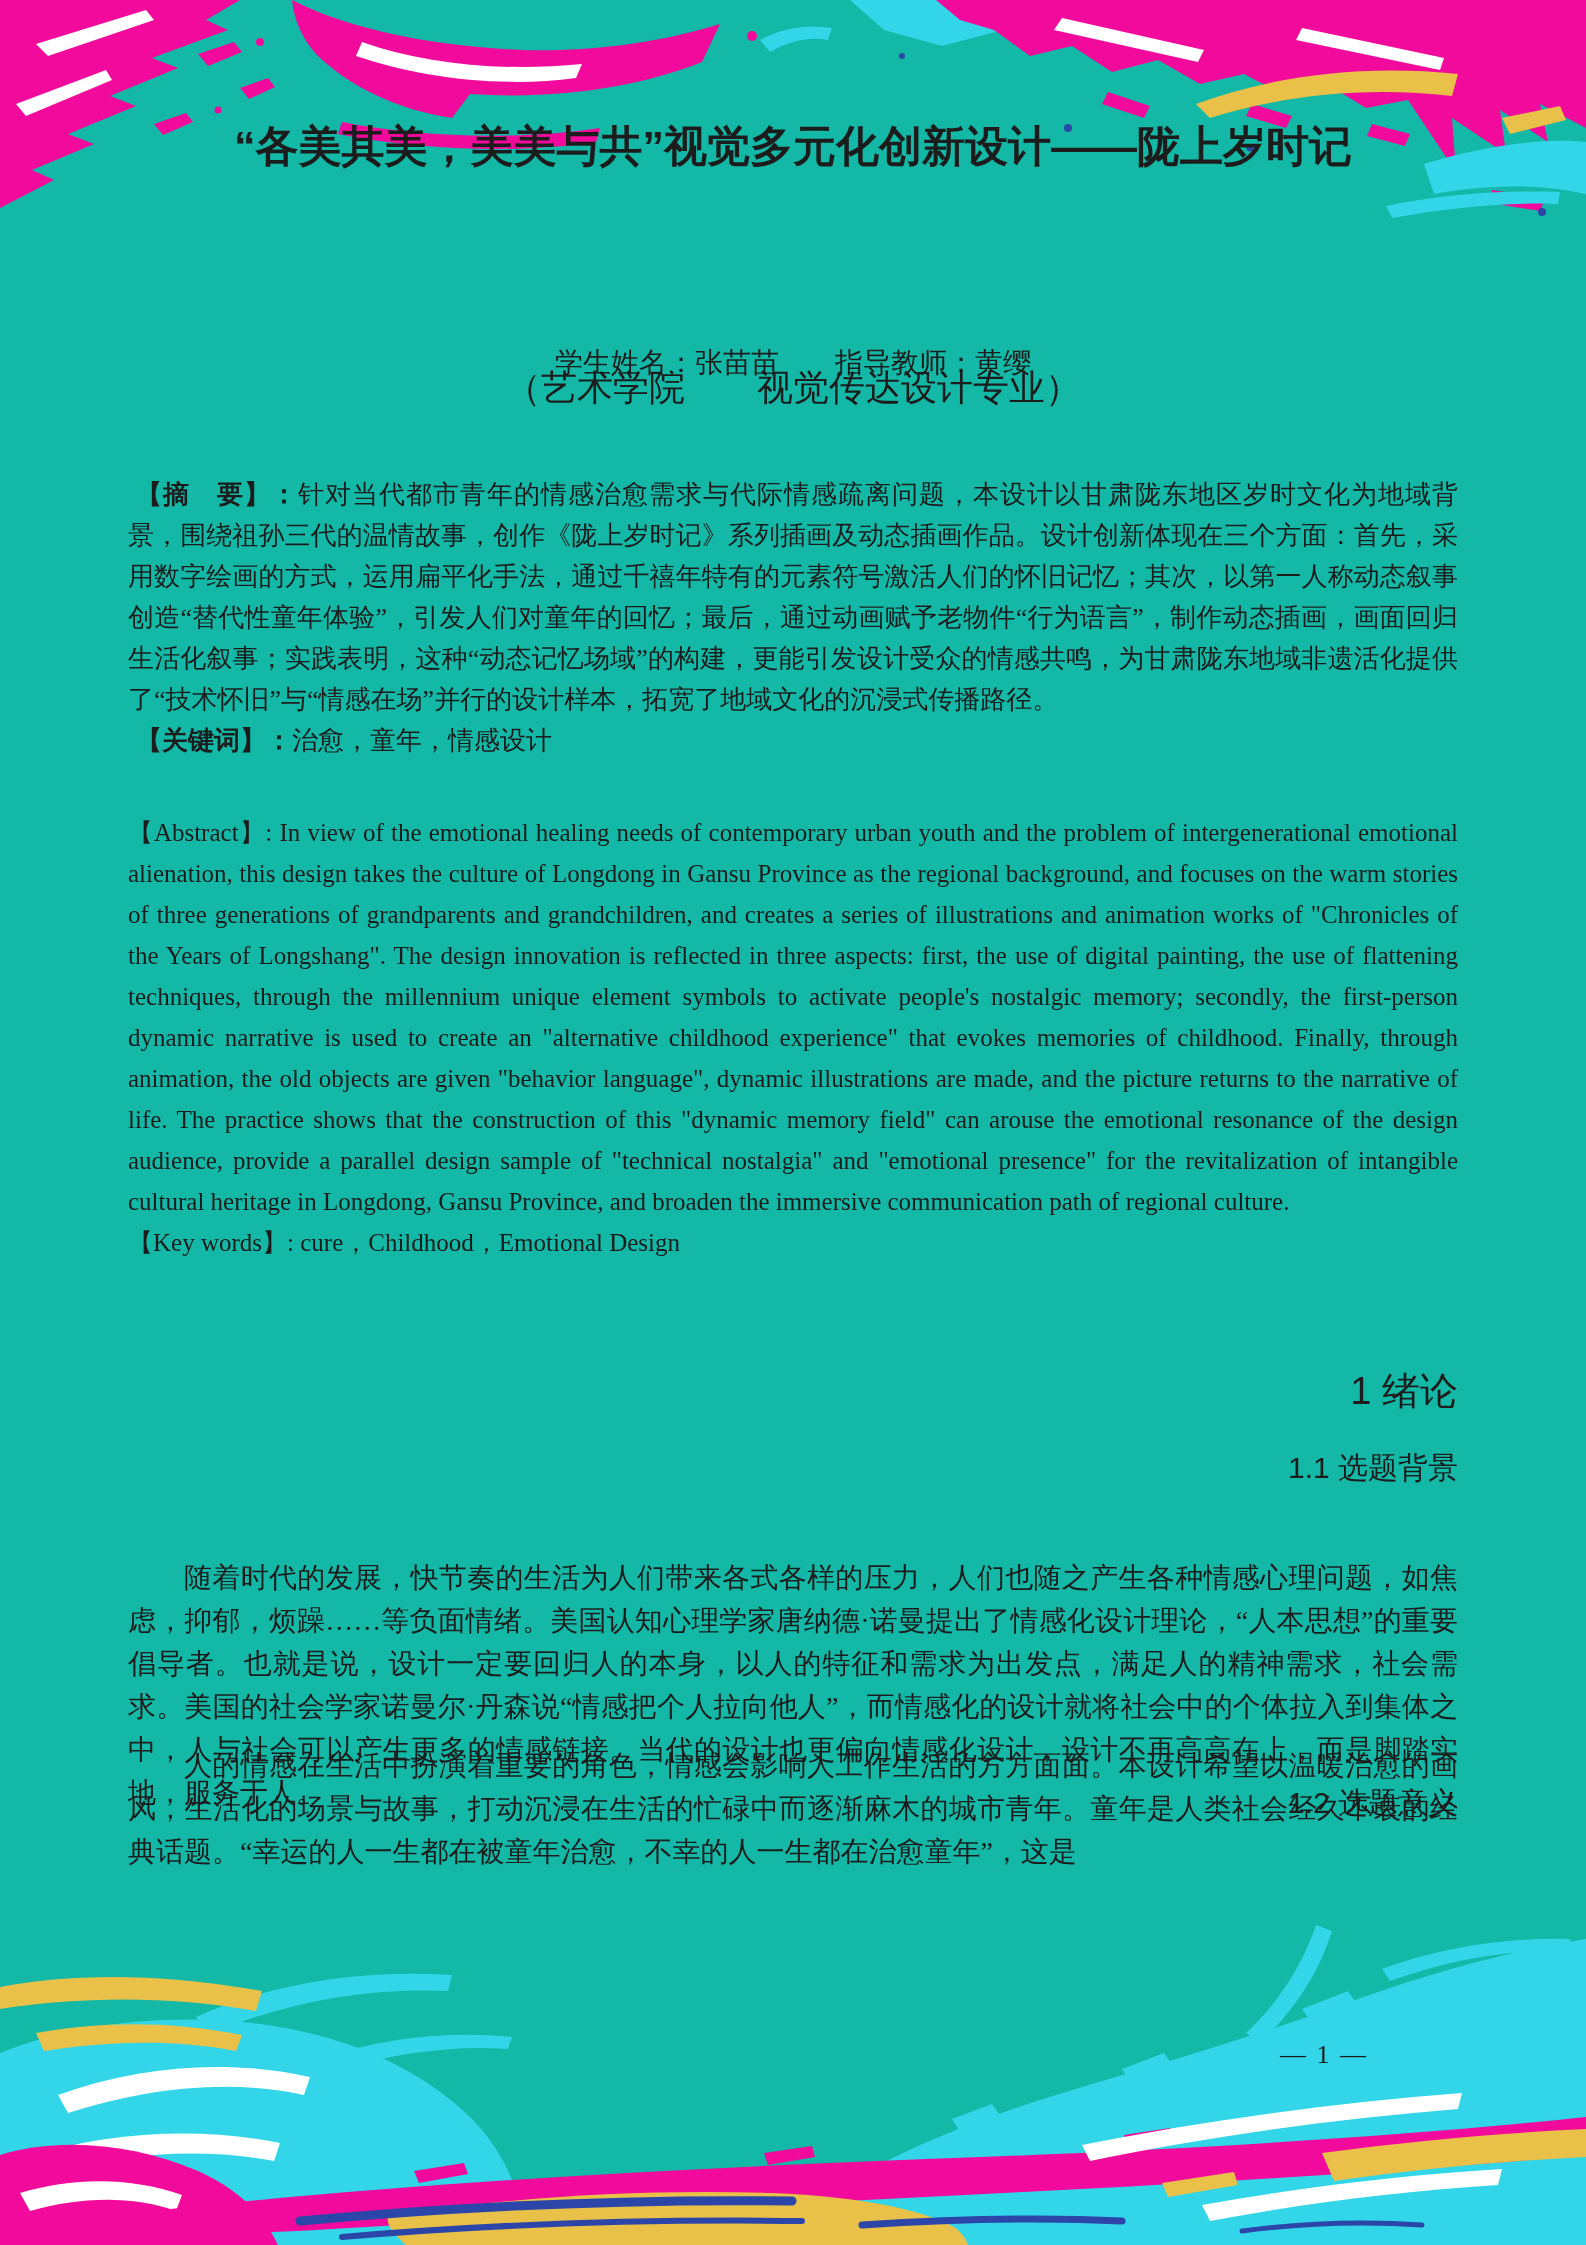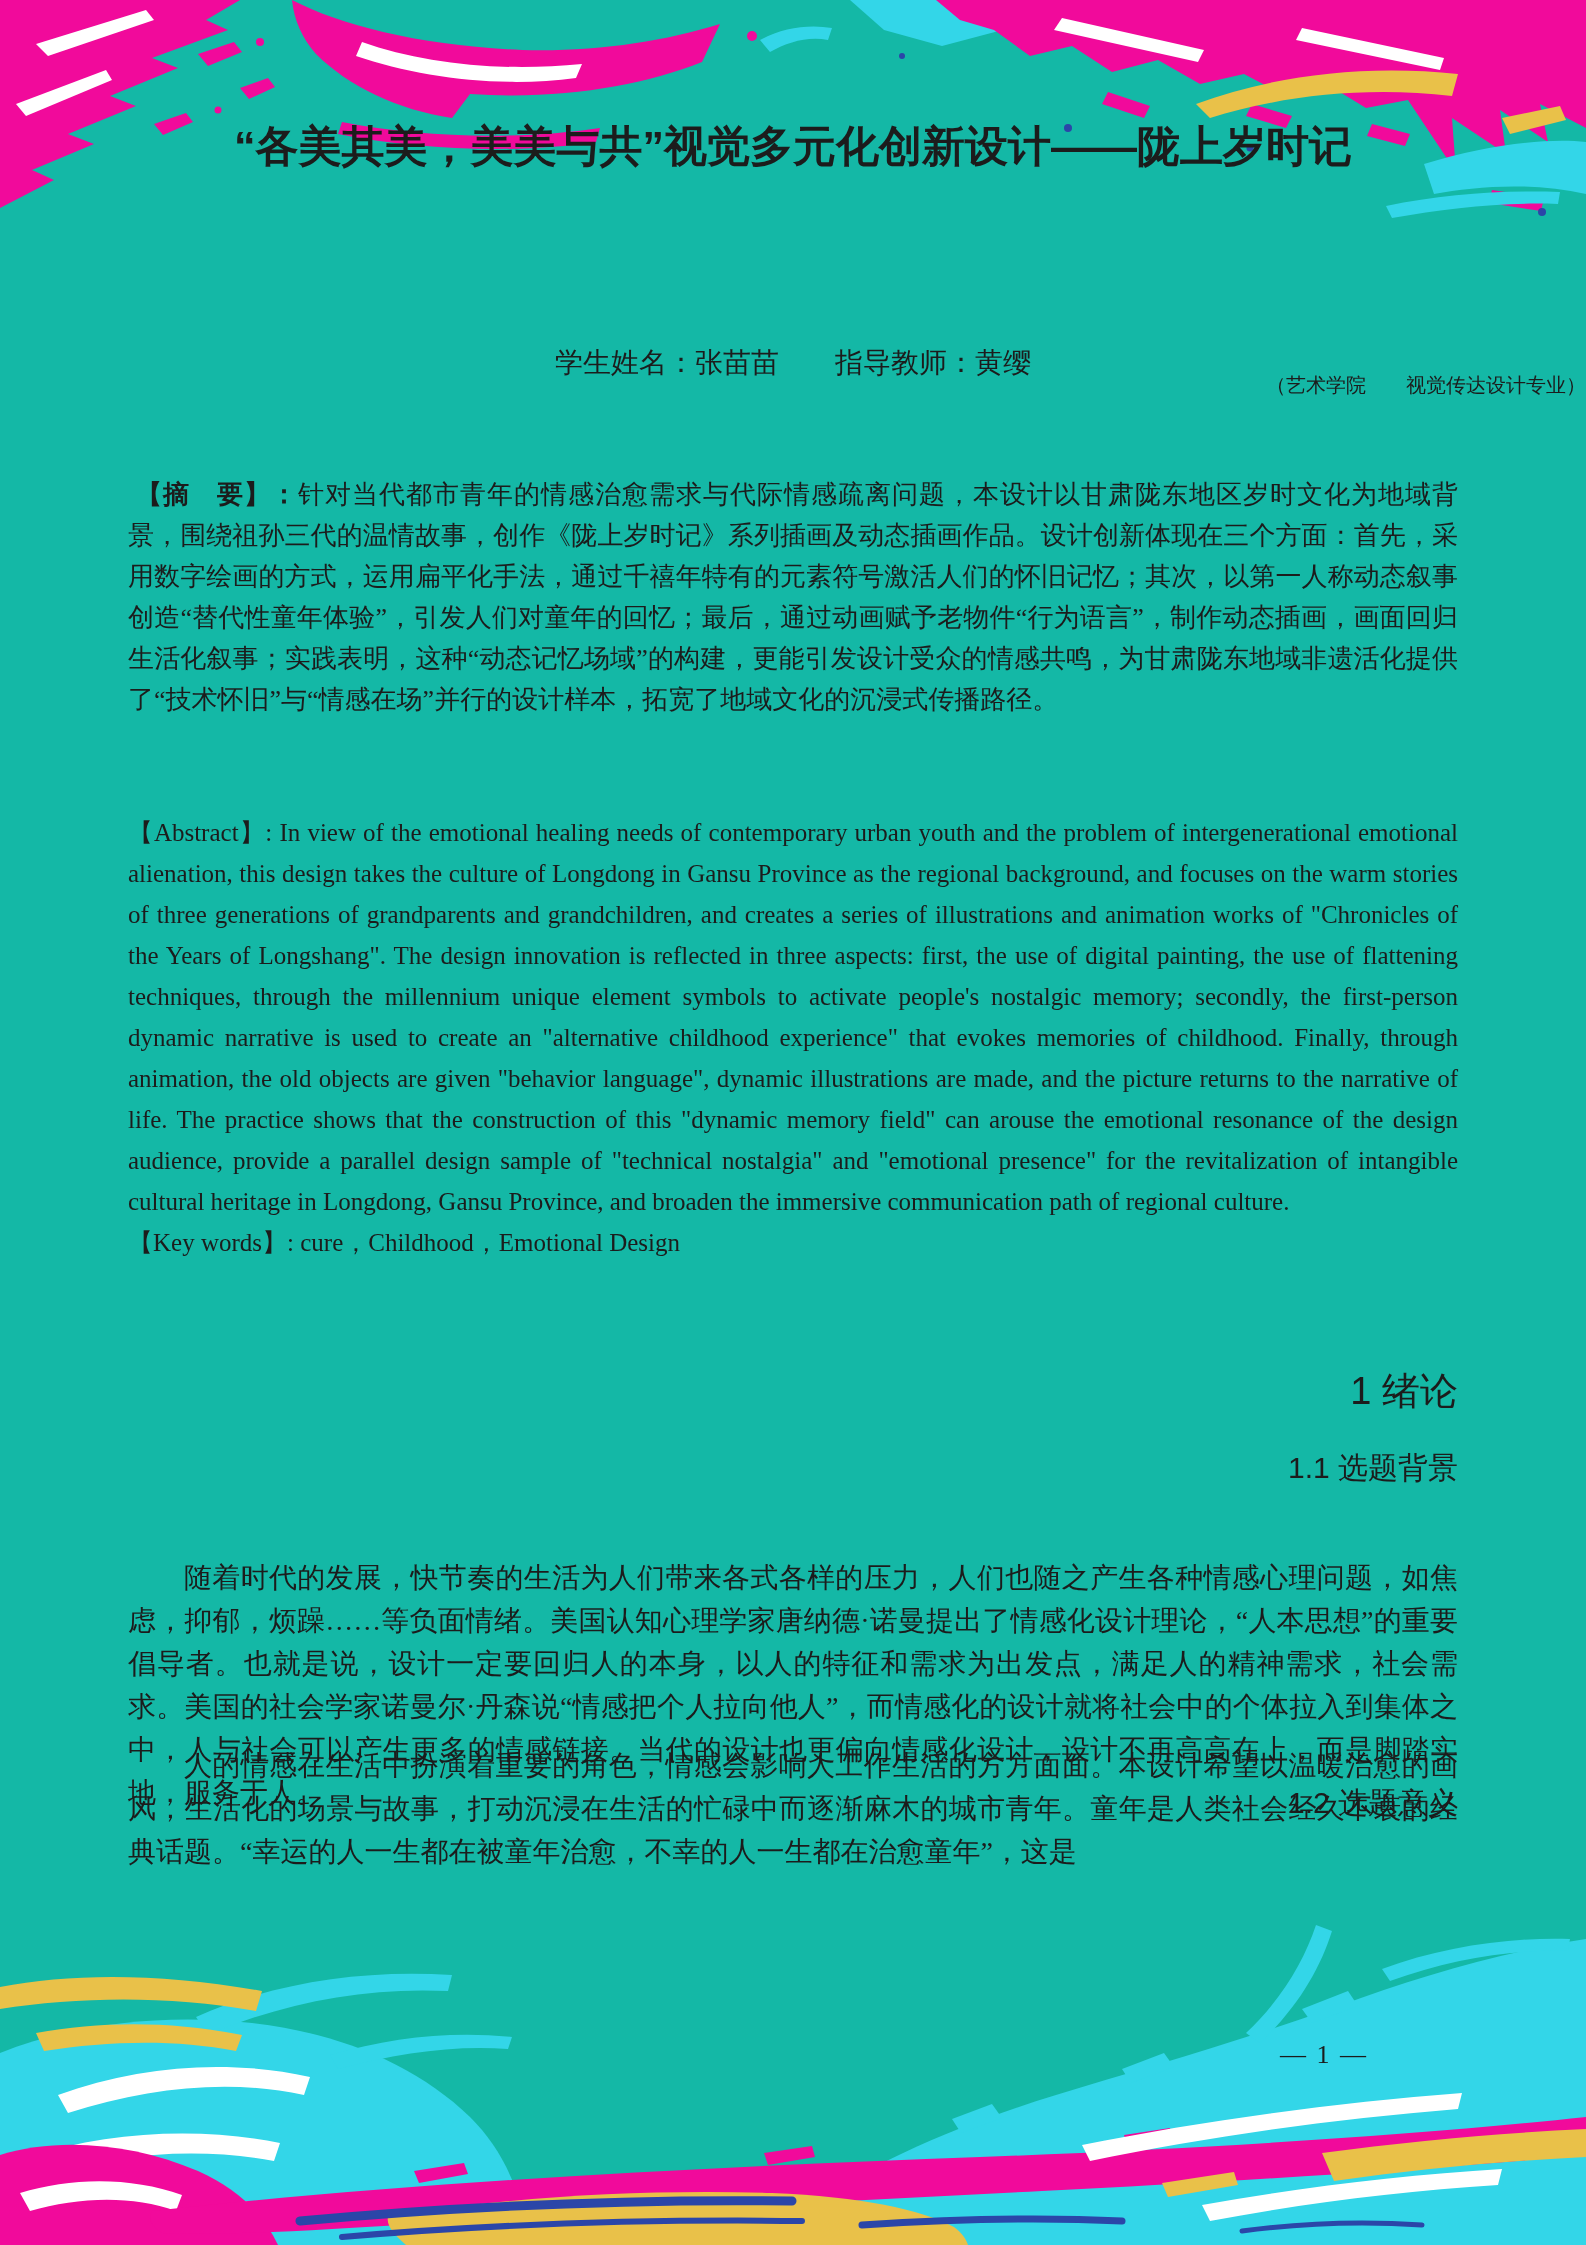--- a/index.html
+++ b/index.html
@@ -27,21 +27,21 @@
   .f-w{fill:#ffffff;} .f-n{fill:var(--navy);}
   .s-n{stroke:var(--navy);fill:none;stroke-linecap:round;}
   .txt{position:absolute;z-index:2;}
   .title{
     top:118px;left:0;right:0;text-align:center;
     font-family:"Liberation Sans", sans-serif;
     font-weight:700;font-size:43px;line-height:56px;
     white-space:pre-wrap;
   }
   .byline{top:320px;left:0;right:0;text-align:center;font-size:28px;white-space:pre-wrap;margin-top:24px;}
-  .affiliation{top:372px;left:0;right:0;text-align:right;font-size:20px;white-space:pre-wrap;}
+  .affiliation{top:364px;left:0;right:0;text-align:center;font-size:36px;white-space:pre-wrap;}
   .col{left:128px;width:1330px;text-align:right;}
   .abs-cn{top:474px;font-size:26px;line-height:41px;text-align:justify;text-justify:inter-ideograph;}
   .abs-cn .kwline{margin-top:0;}
   .lbl-cn{font-family:"Liberation Sans", sans-serif;font-weight:700;white-space:pre-wrap;margin-left:8px;}
   .abs-en{top:812px;font-size:25px;line-height:41px;text-align:justify;}
   .abs-en .kwline{margin-top:0;font-family:Liberation Serif, serif;}
   .h1{
     top:1366px;font-family:"Liberation Sans", sans-serif;
     font-weight:500;font-size:38px;white-space:pre-wrap;
   }
@@ -139,20 +139,21 @@
     <path class="s-n" stroke-width="5" d="M1242,306 C1302,298 1362,296 1422,300"></path>
   </svg>
 
   <h1 class="txt title">“各美其美，美美与共”视觉多元化创新设计——陇上岁时记</h1>
 
   <div class="txt byline">学生姓名：张苗苗　　指导教师：黄缨</div>
   <div class="txt affiliation">（艺术学院　　视觉传达设计专业）</div>
 
   <div class="txt col abs-cn">
     <p><span class="lbl-cn">【摘　要】：</span><span>针对当代都市青年的情感治愈需求与代际情感疏离问题，本设计以甘肃陇东地区岁时文化为地域背景，围绕祖孙三代的温情故事，创作《陇上岁时记》系列插画及动态插画作品。设计创新体现在三个方面：首先，采用数字绘画的方式，运用扁平化手法，通过千禧年特有的元素符号激活人们的怀旧记忆；其次，以第一人称动态叙事创造“替代性童年体验”，引发人们对童年的回忆；最后，通过动画赋予老物件“行为语言”，制作动态插画，画面回归生活化叙事；实践表明，这种“动态记忆场域”的构建，更能引发设计受众的情感共鸣，为甘肃陇东地域非遗活化提供了“技术怀旧”与“情感在场”并行的设计样本，拓宽了地域文化的沉浸式传播路径。</span></p>
+    <p class="kwline"><span class="lbl-cn">【关键词】：</span><span>治愈，童年，情感设计</span></p>
   </div>
 
   <div class="txt col abs-en">
     <p><span>【Abstract】: </span><span>In view of the emotional healing needs of contemporary urban youth and the problem of intergenerational emotional alienation, this design takes the culture of Longdong in Gansu Province as the regional background, and focuses on the warm stories of three generations of grandparents and grandchildren, and creates a series of illustrations and animation works of "Chronicles of the Years of Longshang". The design innovation is reflected in three aspects: first, the use of digital painting, the use of flattening techniques, through the millennium unique element symbols to activate people's nostalgic memory; secondly, the first-person dynamic narrative is used to create an "alternative childhood experience" that evokes memories of childhood. Finally, through animation, the old objects are given "behavior language", dynamic illustrations are made, and the picture returns to the narrative of life. The practice shows that the construction of this "dynamic memory field" can arouse the emotional resonance of the design audience, provide a parallel design sample of "technical nostalgia" and "emotional presence" for the revitalization of intangible cultural heritage in Longdong, Gansu Province, and broaden the immersive communication path of regional culture.</span></p>
     <p class="kwline"><span>【Key words】: </span><span>cure，Childhood，Emotional Design</span></p>
   </div>
 
   <h2 class="txt col h1">1 绪论</h2>
 
   <h3 class="txt col h2 h2-11">1.1 选题背景</h3>

